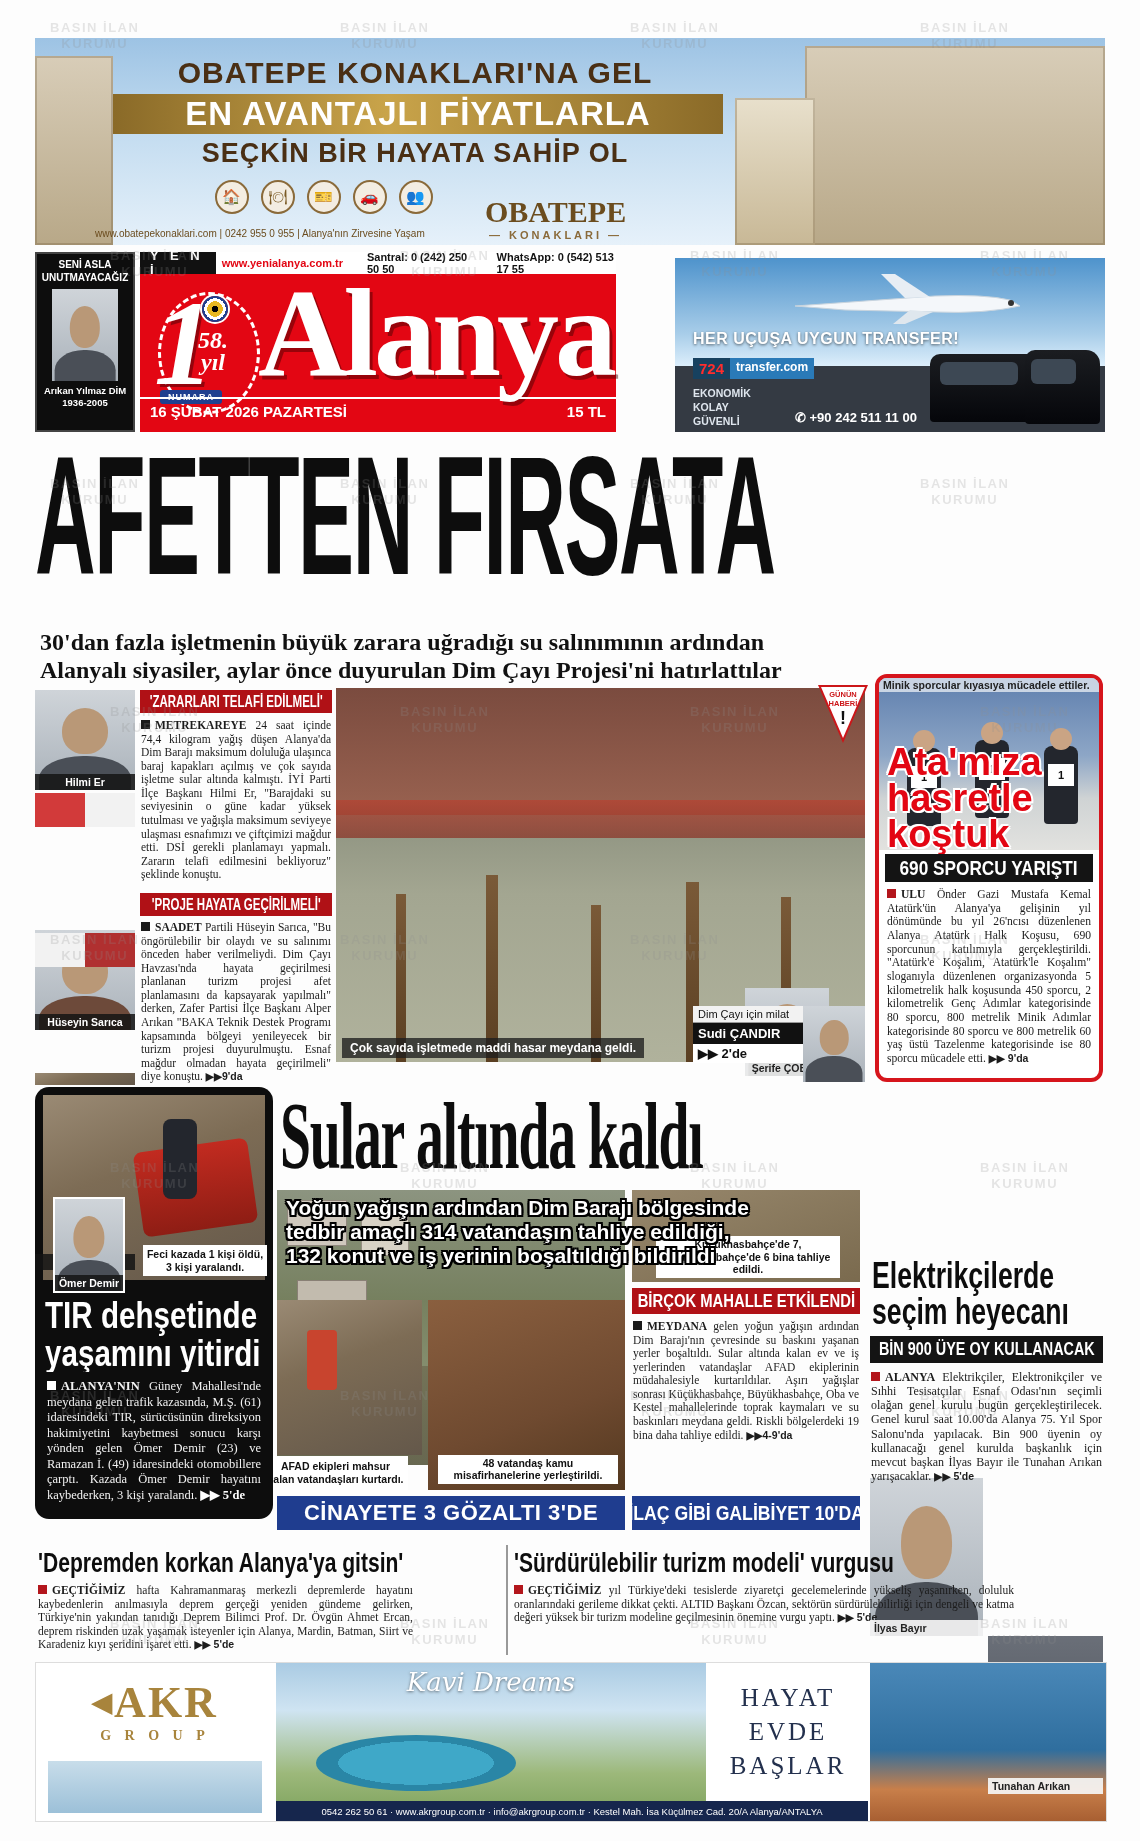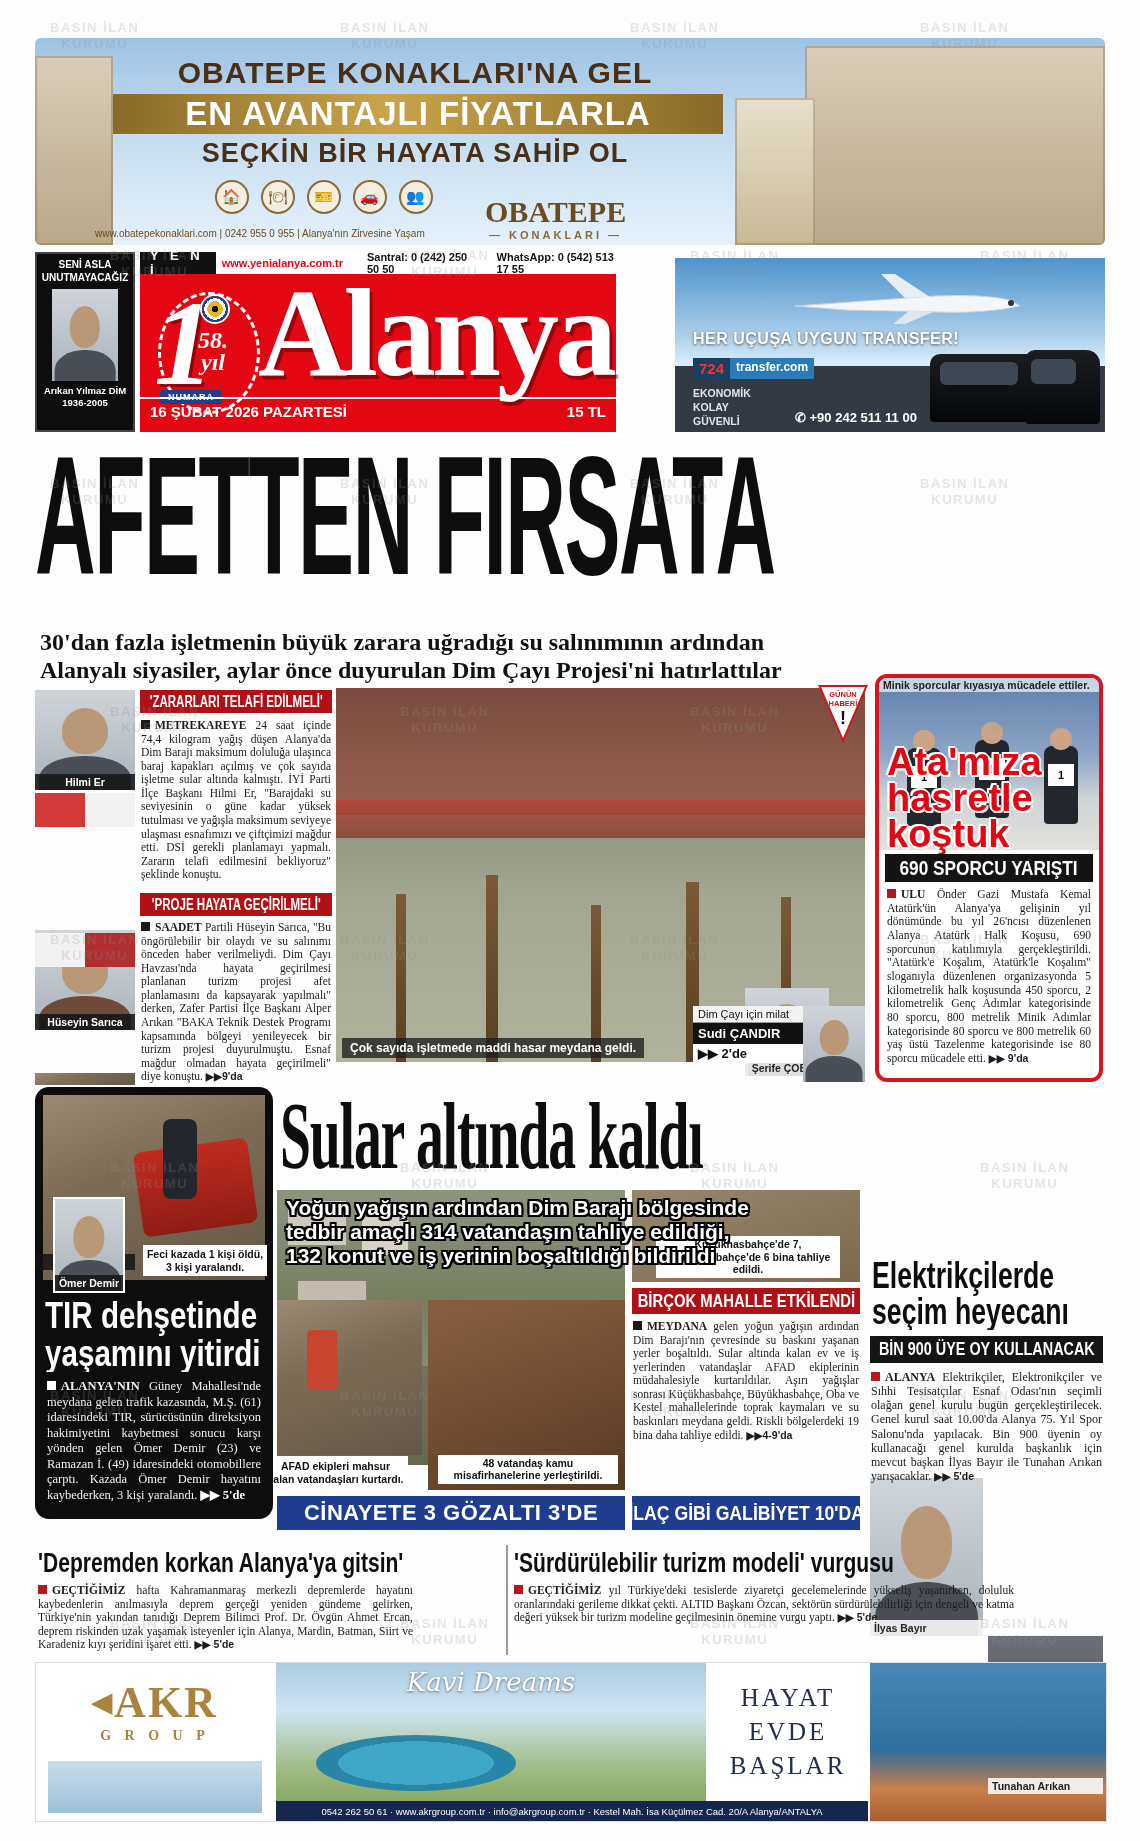--- a/index.html
+++ b/index.html
@@ -94,21 +94,21 @@
   .akr{color:#a8843c;font-family:"Liberation Serif",serif;font-weight:bold;}
   .botad{background:#fff;border:1px solid #ddd;overflow:hidden;}
   .navybar{background:#16264d;color:#fff;font-size:9.5px;display:flex;align-items:center;justify-content:center;}
   .script{font-family:"DejaVu Serif",serif;font-style:italic;color:#fff;text-shadow:0 1px 3px rgba(0,0,0,.5);}
 </style>
 </head>
 <body>
 
 <div class="page">
 
-  <div class="abs topad" style="left:35px;top:38px;width:1070px;height:207px;border-radius:6px;">
+  <div class="abs topad" style="left:35px;top:38px;width:1070px;height:207px;">
     <div class="bld" style="left:0;top:18px;width:78px;height:189px;"></div>
     <div class="bld" style="left:770px;top:8px;width:300px;height:199px;"></div>
     <div class="bld" style="left:700px;top:60px;width:80px;height:147px;background:linear-gradient(#e8e0cc,#c8b896);"></div>
     <div class="abs t1" style="left:90px;top:18px;width:580px;text-align:center;font-size:30px;letter-spacing:1px;">OBATEPE KONAKLARI'NA GEL</div>
     <div class="abs band flexc" style="left:78px;top:56px;width:610px;height:40px;font-size:33px;letter-spacing:1px;">EN AVANTAJLI FİYATLARLA</div>
     <div class="abs t1" style="left:90px;top:100px;width:580px;text-align:center;font-size:27px;letter-spacing:1px;">SEÇKİN BİR HAYATA SAHİP OL</div>
     <div class="abs" style="left:180px;top:142px;display:flex;gap:12px;">
       <div class="ic">🏠</div>
       <div class="ic">🍽</div>
       <div class="ic">🎫</div>

